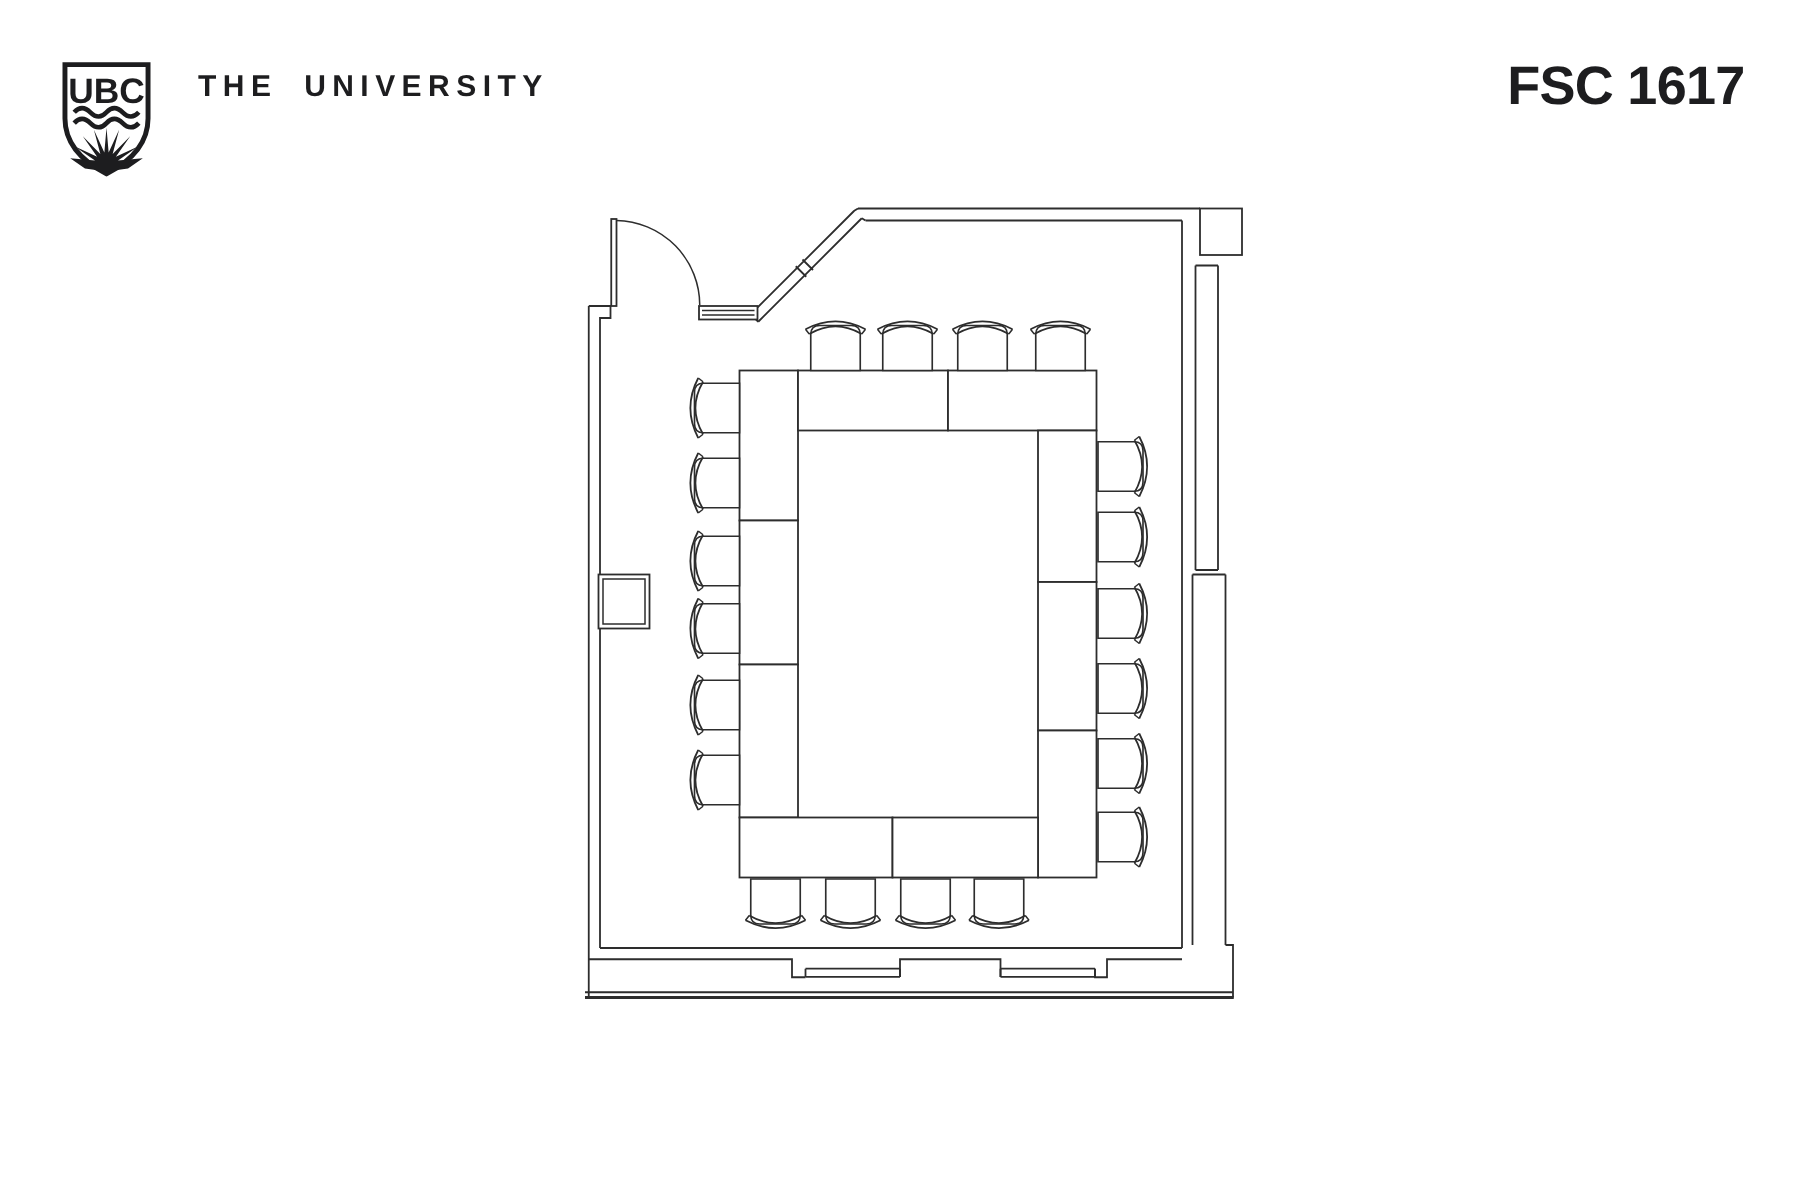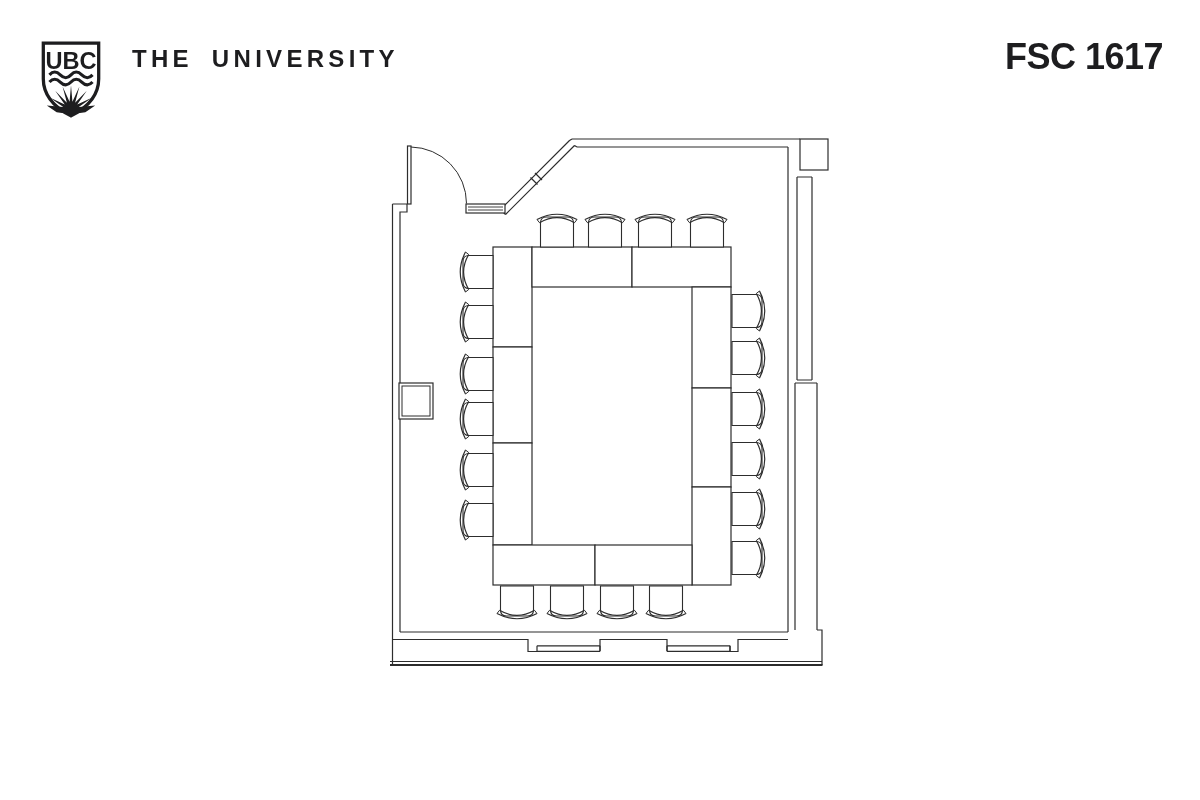--- a/index.html
+++ b/index.html
@@ -3,21 +3,21 @@
 <meta charset="utf-8">
 <style>
   html, body { margin: 0; padding: 0; background: #ffffff; }
   body { width: 1200px; height: 800px; overflow: hidden;
          font-family: "Liberation Sans", sans-serif; }
   .canvas { position: relative; width: 1200px; height: 572px; background: #fff; }
 
   .brand { position: absolute; left: 38px; top: 40px; display: flex; align-items: flex-start; }
   .crest { display: block; }
   .uni-name { margin-left: 28px; margin-top: 2px;
-              font-size: 24px; font-weight: bold; color: #1d1d1f;
+              font-size: 20px; font-weight: bold; color: #1d1d1f;
               letter-spacing: 4.3px; word-spacing: 8px; line-height: 33px;
               white-space: nowrap; }
   .room-label { position: absolute; top: 36px; right: 37px;
                 font-size: 36px; font-weight: bold; color: #1d1d1f;
                 letter-spacing: -0.5px; }
 
   .plan-svg { position: absolute; left: 0; top: 0; }
 </style>
 </head>
 <body>

